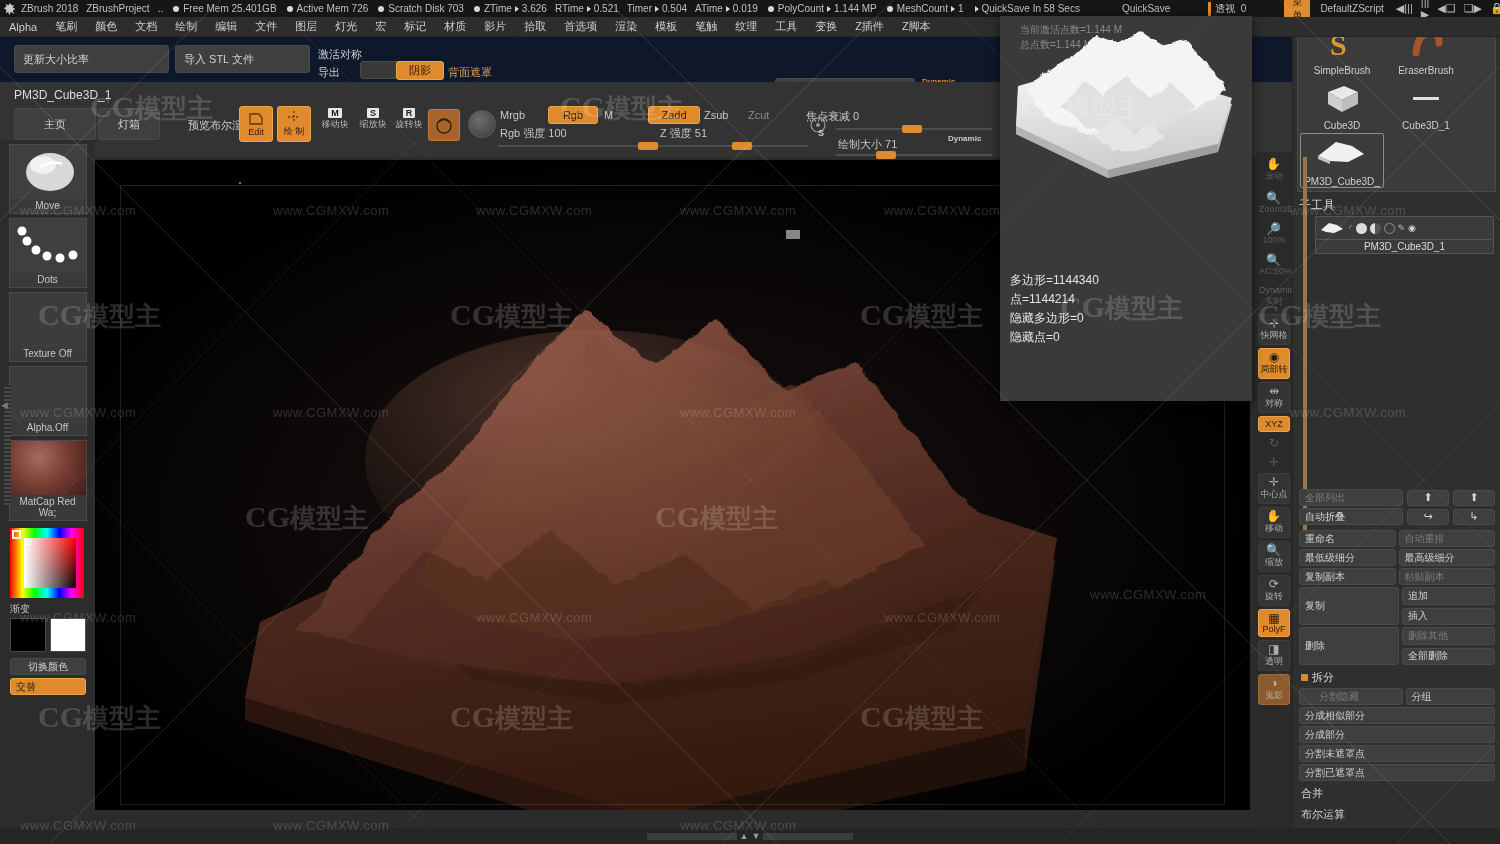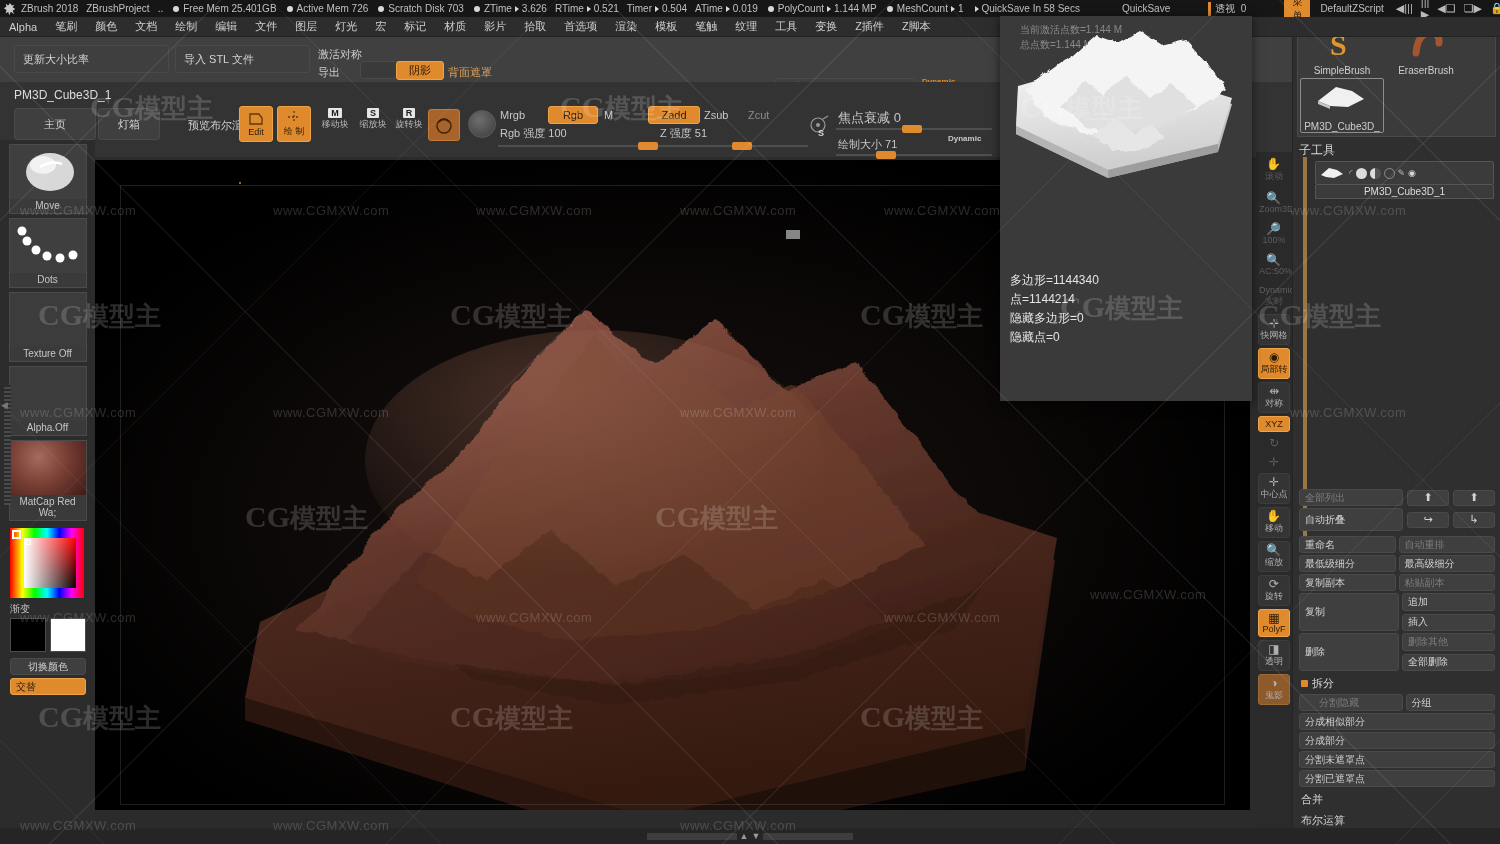--- a/index.html
+++ b/index.html
@@ -30,21 +30,21 @@
   #zlogo{ width:14px;height:14px;margin:0 4px 0 3px; flex:none;}
   .menu-btn{ background:#e08a2e; color:#1a1a1a; padding:1px 8px; border-radius:2px; font-size:10px;}
   .tb-icn{ margin:0 4px; color:#b9b9b9; font-size:11px;}
 
   
   #menubar{ position:absolute; left:0; top:17px; width:1500px; height:20px; background:#2d2d2d;
     display:flex; align-items:center; z-index:30; border-bottom:1px solid #232323;}
   #menubar .mi{ padding:2px 9px; font-size:11px; color:#cfcfcf; }
 
   
-  #shelf1{ position:absolute; left:0; top:37px; width:1500px; height:45px; background:#404040; z-index:25;}
+  #shelf1{ position:absolute; left:0; top:37px; width:1500px; height:45px; background:#0f172a; z-index:25;}
   #shelf2{ position:absolute; left:0; top:82px; width:1500px; height:75px; background:#333; z-index:25;}
   .btn{ background:#3f3f3f; border:1px solid #4a4a4a; border-radius:3px; color:#d2d2d2;
         display:flex; align-items:center; justify-content:center; font-size:11px;}
   .btn.on{ background:#e08a2e; border-color:#f0a44a; color:#2a1c08;}
   .btn.dim{ color:#7d7d7d;}
   .abs{ position:absolute;}
 
   
   #canvas{ position:absolute; left:95px; top:160px; width:1155px; height:650px;
       background:#000; z-index:10; overflow:hidden;}
@@ -315,21 +315,21 @@
     </div>
 
   <div class="abs" style="left:808px;top:32px;width:24px;height:24px">
     <svg width="24" height="24" viewBox="0 0 24 24">
         <circle cx="10" cy="11" r="7" fill="none" stroke="#9a9a9a" stroke-width="1.2"></circle>
         <circle cx="10" cy="11" r="2" fill="#9a9a9a"></circle>
         <path d="M15 5 l5 -3" stroke="#9a9a9a" stroke-width="1.2"></path>
       </svg>
     <span style="position:absolute;left:10px;top:14px;font-size:9px;font-weight:bold;color:#d7d7d7">S</span>
   </div>
-  <div class="abs" style="left:838px;top:27px;font-size:13px;color:#c6c6c6"><span>焦点衰减</span>&nbsp;<span>0</span></div>
+  <div class="abs" style="left:806px;top:27px;font-size:11px;color:#c6c6c6"><span>焦点衰减</span>&nbsp;<span>0</span></div>
   <div class="abs" style="left:836px;top:46px;width:156px;height:2px;background:#4e4e4e">
       <div style="position:absolute;left:66px;top:-3px;width:20px;height:8px;background:#e08a2e;border-radius:2px"></div>
     </div>
   <div class="abs" style="left:838px;top:55px;font-size:11px;color:#c6c6c6"><span>绘制大小</span>&nbsp;<span>71</span></div>
   <div class="abs" style="left:836px;top:72px;width:156px;height:2px;background:#4e4e4e">
       <div style="position:absolute;left:40px;top:-3px;width:20px;height:8px;background:#e08a2e;border-radius:2px"></div>
     </div>
   <div class="abs" style="left:948px;top:52px;font-size:8px;font-weight:bold;color:#c9c9c9">Dynamic</div>
   <div class="abs" style="left:1002px;top:30px;width:22px;height:22px">
     <svg width="22" height="22" viewBox="0 0 22 22">
@@ -433,20 +433,40 @@
       <div class="brushcell">
         <span class="sq">
           <svg width="40" height="40" viewBox="0 0 40 40">
               <path d="M10 30 q2 -20 14 -20 q10 0 9 10" stroke="#a4552e" stroke-width="7" fill="none" stroke-linecap="round"></path>
             </svg>
         </span>
         <span>EraserBrush</span>
       </div>
     </div>
     <div style="display:flex;margin-top:2px">
+      <div class="brushcell">
+        <span class="sq">
+          <svg width="44" height="40" viewBox="0 0 44 40">
+              <path d="M8 14 L24 8 L38 14 L22 22 Z" fill="#e8e8e8"></path>
+              <path d="M8 14 L22 22 L22 34 L8 26 Z" fill="#cfcfcf"></path>
+              <path d="M22 22 L38 14 L38 26 L22 34 Z" fill="#bdbdbd"></path>
+            </svg>
+        </span>
+        <span>Cube3D</span>
+      </div>
+      <div class="brushcell">
+        <span class="sq">
+          <svg width="44" height="40" viewBox="0 0 44 40">
+              <rect x="9" y="19" width="26" height="3" fill="#dedede"></rect>
+            </svg>
+        </span>
+        <span>Cube3D_1</span>
+      </div>
+    </div>
+    <div style="display:flex;margin-top:2px">
       <div class="brushcell" style="border:1px solid #8c8c8c;border-radius:2px">
         <span class="sq">
           <svg width="60" height="34" viewBox="0 0 60 34">
               <path d="M6 22 L24 8 L40 12 L52 20 L36 28 L18 27 Z" fill="#f0f0f0"></path>
               <path d="M6 22 L18 27 L18 30 L6 25 Z" fill="#c4c4c4"></path>
             </svg>
         </span>
         <span>PM3D_Cube3D_</span>
       </div>
     </div>
@@ -478,21 +498,21 @@
     <div style="display:flex;gap:4px;align-items:center;margin-bottom:2px">
       <div class="btn dim" style="flex:1;height:17px;font-size:10px;justify-content:flex-start;padding-left:5px">全部列出</div>
       <div class="btn" style="width:42px;height:16px">
           <span>⬆</span>
         </div>
       <div class="btn" style="width:42px;height:16px">
           <span>⬆</span>
         </div>
     </div>
     <div style="display:flex;gap:4px;align-items:center;margin-bottom:5px">
-      <div class="btn" style="flex:1;height:23px;font-size:10px;justify-content:flex-start;padding-left:5px">自动折叠</div>
+      <div class="btn" style="flex:1;height:17px;font-size:10px;justify-content:flex-start;padding-left:5px">自动折叠</div>
       <div class="btn" style="width:42px;height:16px">
           <span>↪</span>
         </div>
       <div class="btn" style="width:42px;height:16px">
           <span>↳</span>
         </div>
     </div>
     <div class="rowbtns">
       <div class="btn" style="justify-content:flex-start;padding-left:5px">重命名</div>
       <div class="btn dim" style="justify-content:flex-start;padding-left:5px">自动重排</div>

